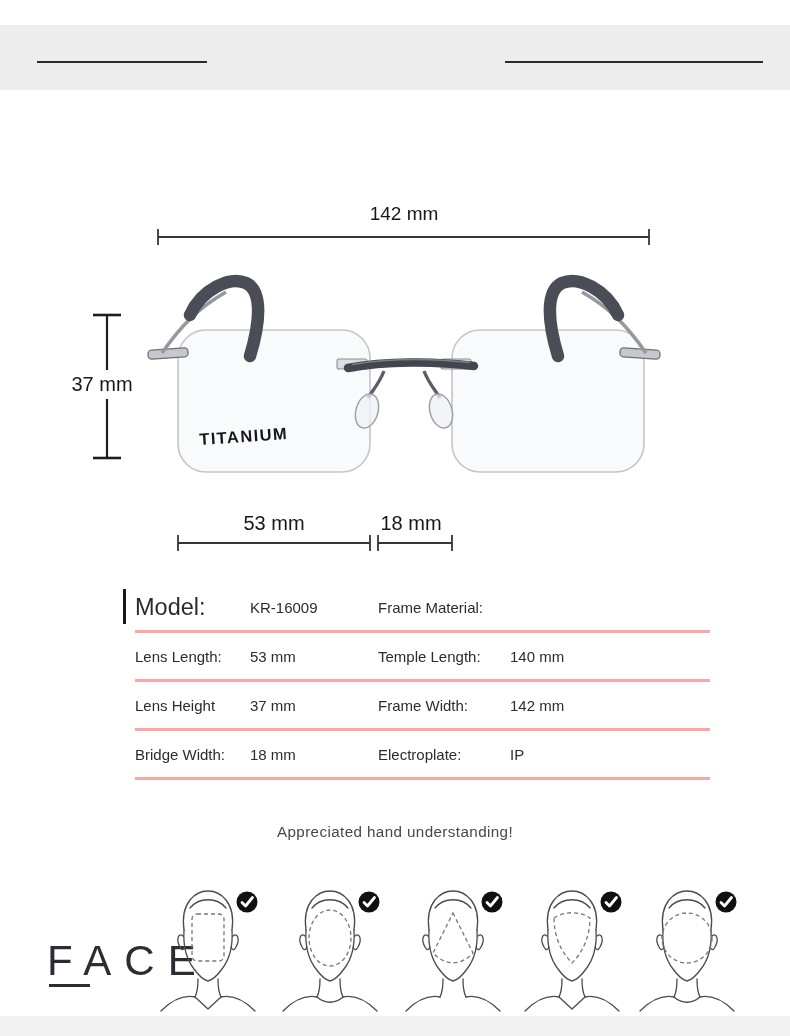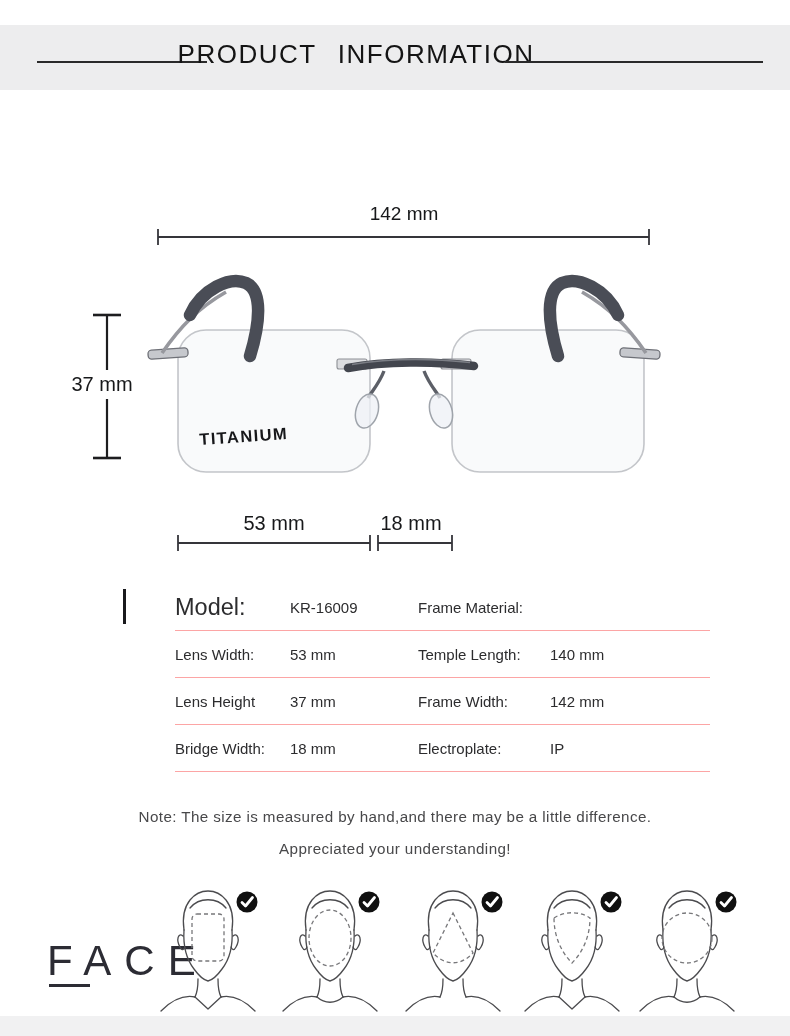--- a/index.html
+++ b/index.html
@@ -20,21 +20,21 @@
   
   .mlabel{position:absolute;text-align:center;color:#17181a;}
   .frame-width-label{left:304px;top:203px;width:200px;font-size:19px;}
   .lens-height-label{left:60px;top:370px;width:84px;font-size:20px;background:#ffffff;padding:3px 0;}
   .lens-width-label{left:194px;top:512px;width:160px;font-size:20px;}
   .bridge-width-label{left:363px;top:512px;width:96px;font-size:20px;}
 
   
   .spec-table{position:absolute;left:135px;top:584px;width:575px;}
   .spec-accent{position:absolute;left:-12px;top:5px;width:3px;height:35px;background:#19191c;}
-  .spec-row{display:flex;align-items:center;height:46px;border-bottom:1px solid #fca5a5;margin-left:40px;}
+  .spec-row{display:flex;align-items:center;height:46px;border-bottom:3px solid #fca5a5;}
   .cell{font-size:15px;color:#2c2c2e;white-space:nowrap;}
   .c1{width:115px;}
   .c2{width:128px;}
   .c3{width:132px;}
   .c4{flex:1;}
   .model-label{font-size:23.5px;}
 
   
   .note{position:absolute;left:0;top:808px;width:790px;text-align:center;
         font-size:15.2px;color:#48484a;letter-spacing:0.4px;}
@@ -51,21 +51,20 @@
 
   .bottom-band{position:absolute;left:0;top:1016px;width:790px;height:20px;background:#f1f1f2;}
 </style>
 </head>
 <body>
 
 <div class="page">
 
   <div class="band">
     <div class="band-line left"></div>
-    <h1>PRODUCT INFORMATION</h1>
     <div class="band-line right"></div>
   </div>
 
   <svg class="glasses" width="790" height="585" viewBox="0 0 790 585">
 
     <g stroke="#35353a" stroke-width="1.8">
       <line x1="158" y1="237" x2="649" y2="237"></line>
       <line x1="158" y1="229" x2="158" y2="245"></line>
       <line x1="649" y1="229" x2="649" y2="245"></line>
     </g>
@@ -121,42 +120,41 @@
   <div class="mlabel bridge-width-label">18 mm</div>
 
   <div class="spec-table">
     <div class="spec-accent"></div>
     <div class="spec-row">
       <div class="cell c1 model-label">Model:</div>
       <div class="cell c2">KR-16009</div>
       <div class="cell c3">Frame Material:</div>
     </div>
     <div class="spec-row">
-      <div class="cell c1">Lens Width:</div>
+      <div class="cell c1">Lens Length:</div>
       <div class="cell c2">53 mm</div>
       <div class="cell c3">Temple Length:</div>
       <div class="cell c4">140 mm</div>
     </div>
     <div class="spec-row">
       <div class="cell c1">Lens Height</div>
       <div class="cell c2">37 mm</div>
       <div class="cell c3">Frame Width:</div>
       <div class="cell c4">142 mm</div>
     </div>
     <div class="spec-row">
       <div class="cell c1">Bridge Width:</div>
       <div class="cell c2">18 mm</div>
       <div class="cell c3">Electroplate:</div>
       <div class="cell c4">IP</div>
     </div>
   </div>
 
   <div class="note">
-    <div class="note-line1">Note: The size is measured by hand,and there may be a little difference.</div>
-    <div class="note-line2">Appreciated your understanding!</div>
+    <div class="note-line2">Appreciated hand understanding!</div>
   </div>
 
   <div class="face-title">FACE</div>
   <div class="face-underline"></div>
 
   <svg class="face f1" viewBox="0 0 110 126">
     <g class="sk">
       <path d="M31,44 C27,16 43,5 55,5 C67,5 83,16 79,44"></path>
       <path d="M31,44 C30,60 34,74 41,83 C46,90 51,94 55,95 C59,94 64,90 69,83 C76,74 80,60 79,44"></path>
       <path d="M30,50 C25,46 23,54 27,61 C29,65 31,64 32,61"></path>

